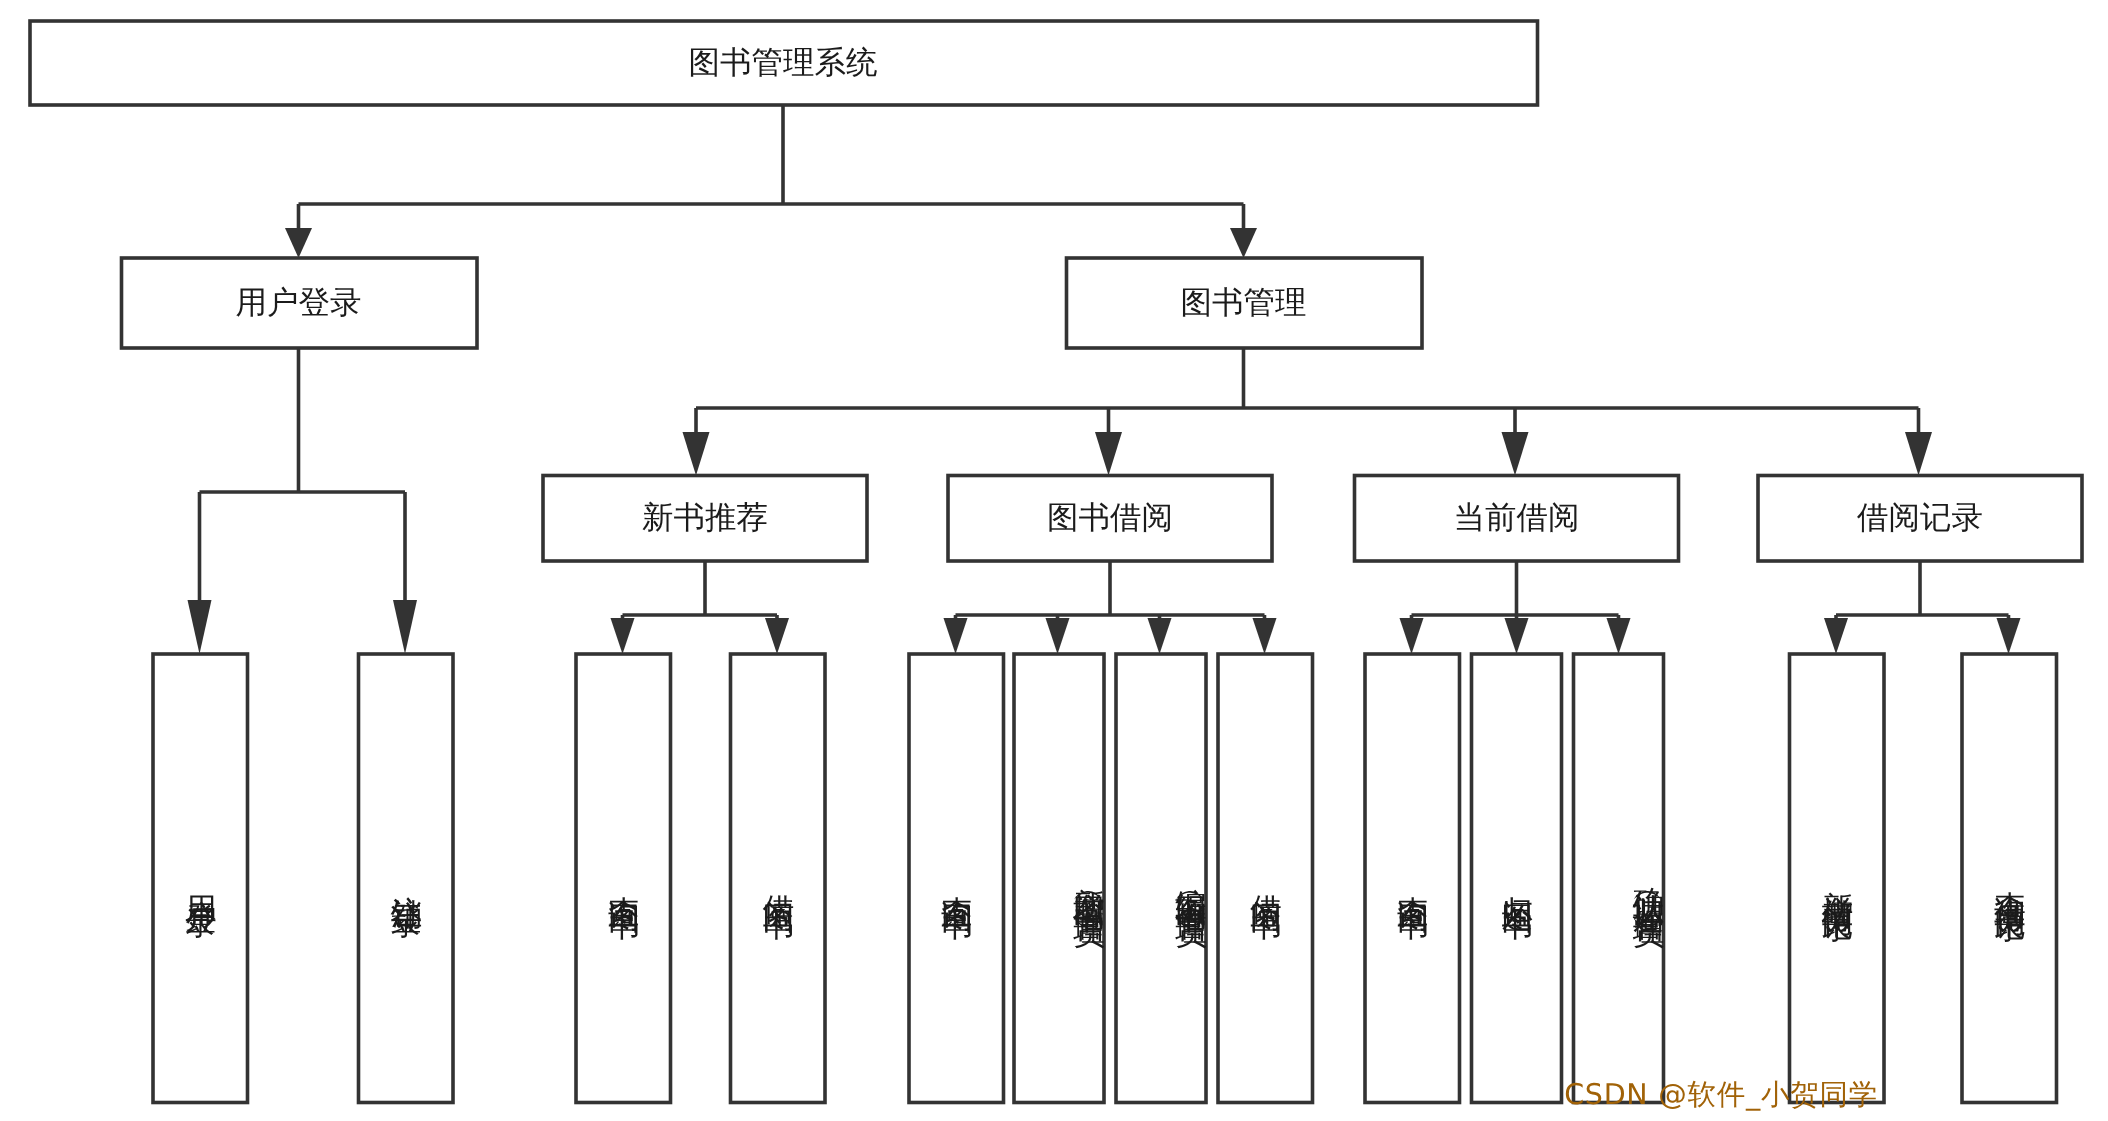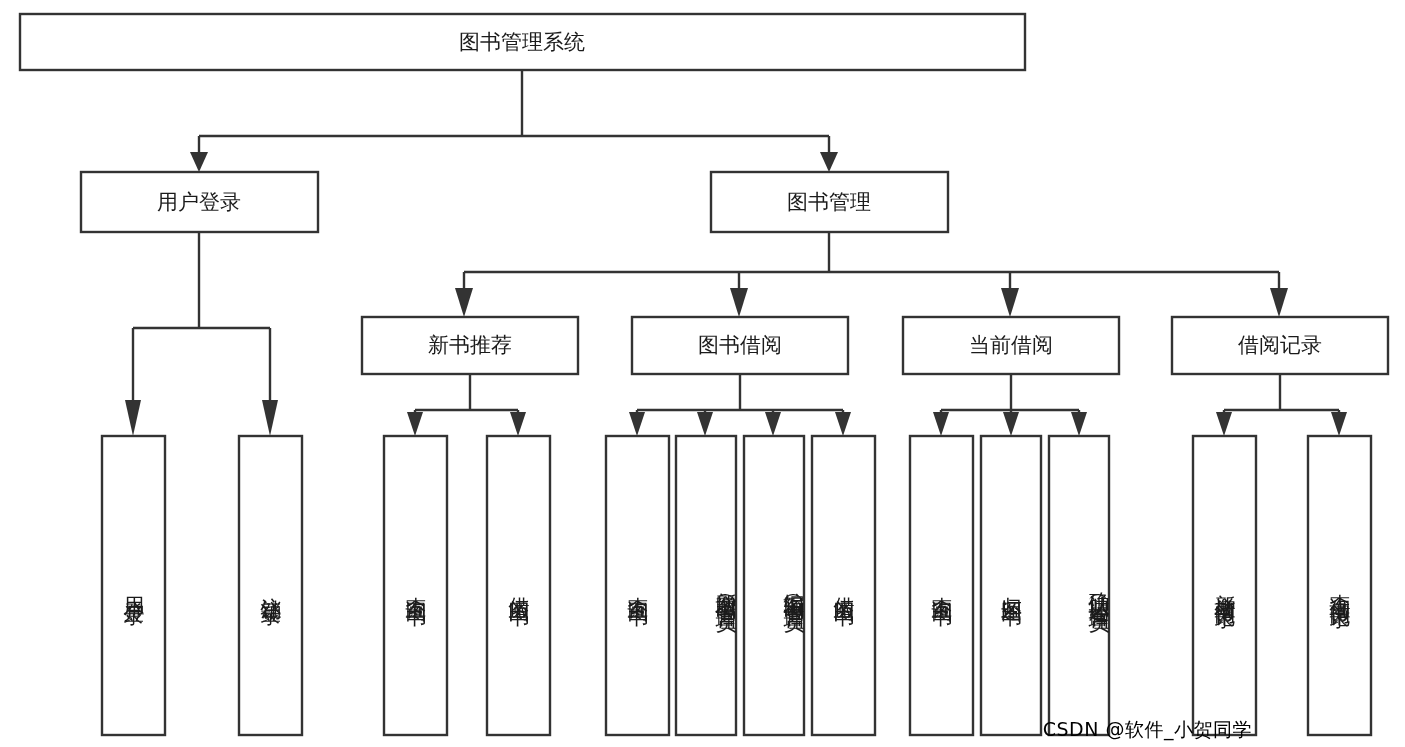--- a/index.html
+++ b/index.html
@@ -55,21 +55,21 @@
     text-align: center;
     white-space: nowrap;
     pointer-events: none;
   }
   .watermark {
     position: absolute;
     right: 8px;
     bottom: 4px;
     font-family: "DejaVu Sans", "Liberation Sans", sans-serif;
     font-size: 19px;
-    color: #000000;
+    color: #a16207;
     letter-spacing: 0.5px;
     white-space: nowrap;
   }
 </style>
 </head>
 <body>
 
 <div id="diagram-root">
 
   <svg width="1405" height="747" viewBox="0 0 1405 747" xmlns="http://www.w3.org/2000/svg">

